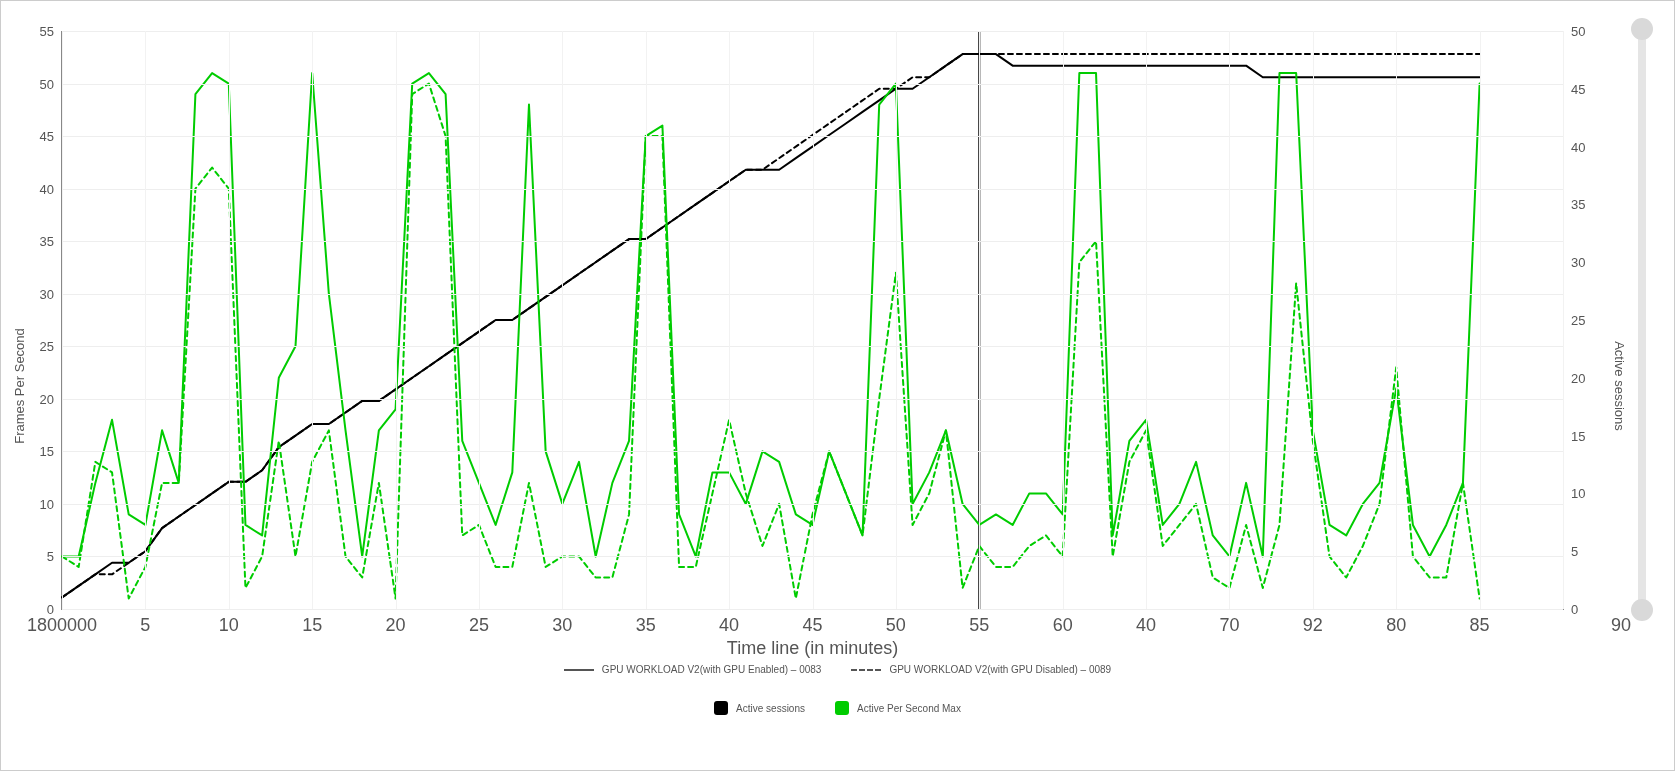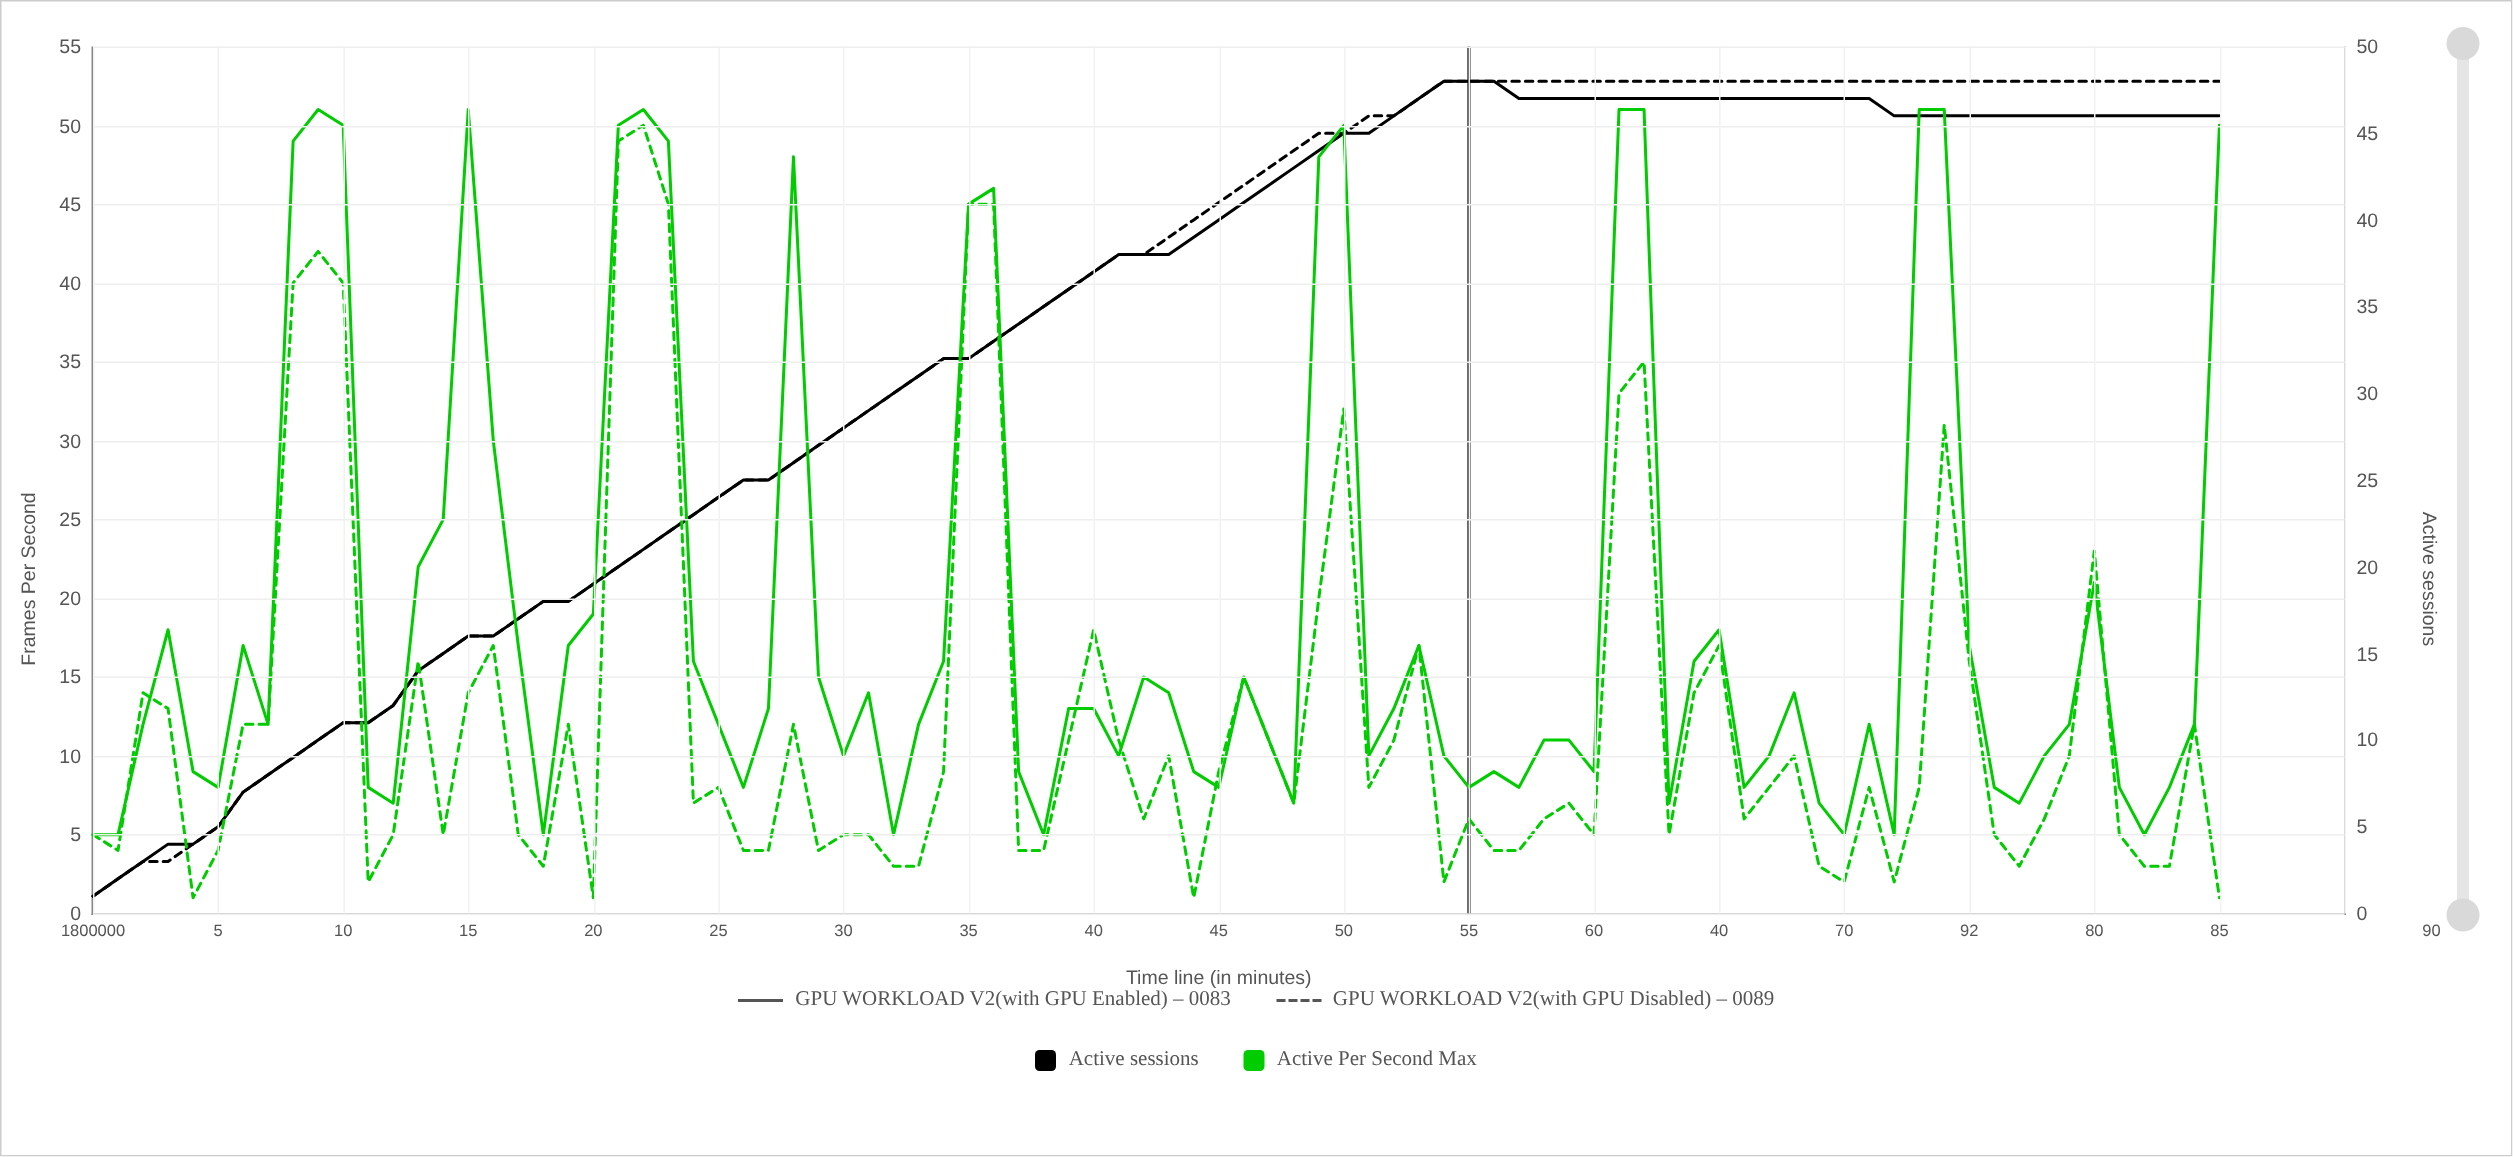--- a/index.html
+++ b/index.html
@@ -30,21 +30,21 @@
   .tick, .tick-r {
     position: absolute;
     font-size: 13px;
     color: #555;
   }
   .tick { right: 100%; transform: translate(-8px, -50%); text-align: right; }
   .tick-r { left: 100%; transform: translate(8px, -50%); text-align: left; }
   .tick-x {
     position: absolute;
     top: 100%;
-    font-size: 11px;
+    font-size: 18px;
     color: #555;
     transform: translate(-50%, 6px);
     white-space: nowrap;
   }
   .gridline-y {
     position: absolute; left:0; right:0; height:1px; background:#eee;
   }
   .gridline-x {
     position: absolute; top:0; bottom:0; width:1px; background:#f2f2f2;
   }
@@ -64,38 +64,37 @@
     transform: translate(50%, -50%) rotate(90deg);
     font-size: 13px;
     color: #555;
     white-space: nowrap;
   }
   .x-label {
     position: absolute;
     left: 50%;
     transform: translateX(-50%);
     bottom: -50px;
-    font-size: 13px;
+    font-size: 18px;
     color: #555;
     white-space: nowrap;
   }
   svg.plot {
     position: absolute; left:0; top:0; width:100%; height:100%; overflow: visible;
   }
   .legend-row {
     position:absolute;
     left: 0; right: 0;
     text-align: center;
     display: flex;
     justify-content: center;
     align-items: center;
     gap: 30px;
-    font-size: 14px;
-    color: #555;
-    font-family: Liberation Serif, serif;
+    font-size: 10px;
+    color: #555;
   }
   .legend-row.top { bottom: 95px; }
   .legend-row.bottom { bottom: 55px; }
   .legend-item { display:flex; align-items:center; gap:8px; }
   .swatch-square {
     width: 14px; height: 14px; border-radius: 3px; display:inline-block;
   }
   .swatch-line {
     width: 30px; height: 0; border-top: 2px solid #555; display:inline-block;
   }

